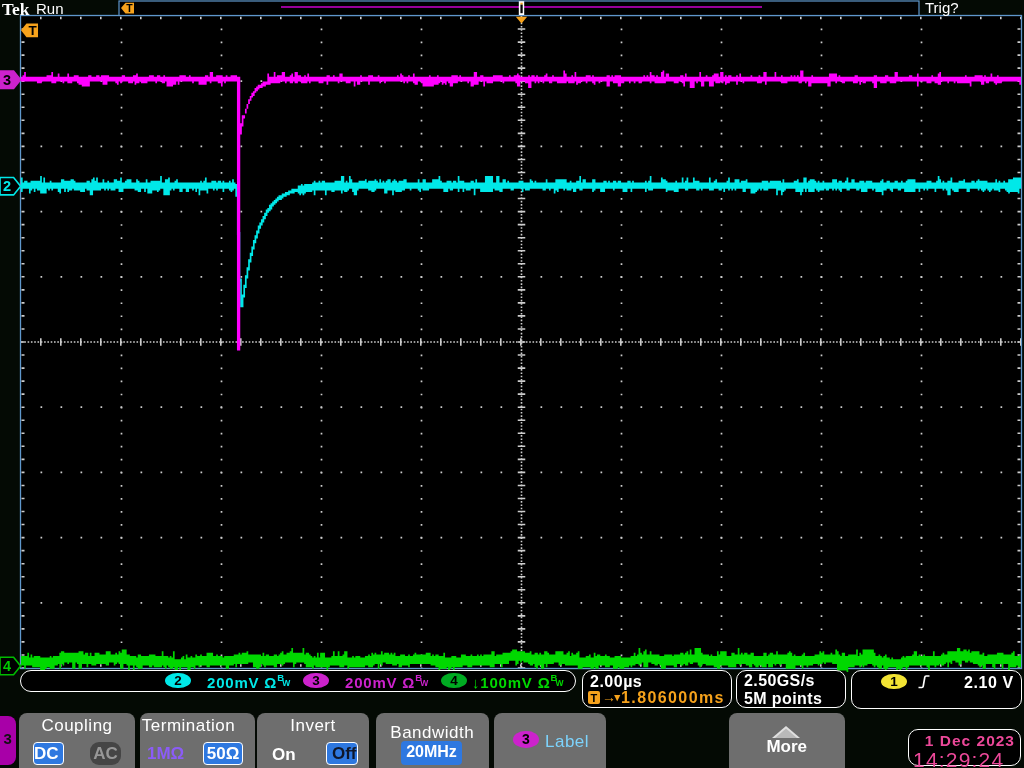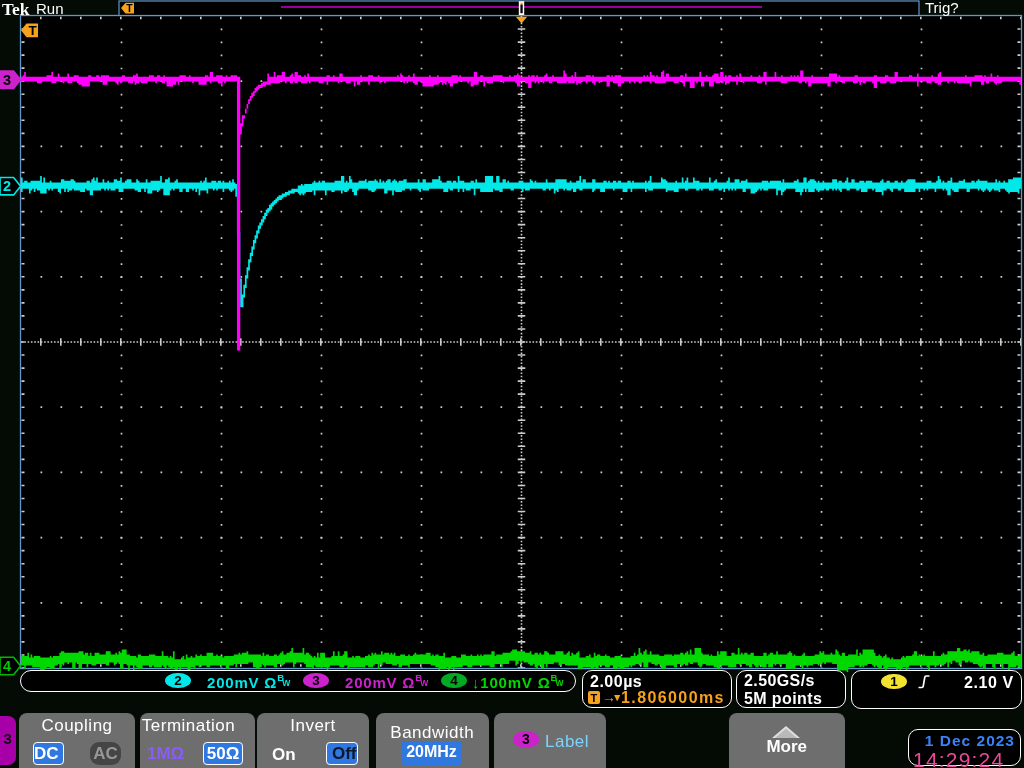--- a/index.html
+++ b/index.html
@@ -92,13 +92,13 @@
 <div style="position:absolute;left:513.4px;top:731.3px;width:25.2px;height:16.4px;border-radius:50%;background:#cc22cc;color:#000;font-size:14px;font-weight:bold;text-align:center;line-height:17.4px">3</div>
 <div style="position:absolute;left:545px;top:731.5px;color:#7dd3fc;font-size:17px;letter-spacing:0.5px">Label</div>
 <div style="position:absolute;left:728.5px;top:713px;width:116.5px;height:55px;background:#6e6e6e;border-radius:8px 8px 0 0"></div>
 <div style="position:absolute;left:728.5px;top:715.5px;width:116.5px;text-align:center;color:#fff;font-size:17px;letter-spacing:0.5px"></div>
 <svg width="28" height="12" style="position:absolute;left:772px;top:725.5px">
     <polygon points="14,0 28,12 0,12" fill="#e0e0e0"></polygon>
     <polygon points="14,2.5 25,12 3,12" fill="#b9b9b9"></polygon>
   </svg>
 <div style="position:absolute;left:728.5px;top:737px;width:116.5px;text-align:center;color:#fff;font-size:17px;font-weight:bold">More</div>
 <div style="position:absolute;left:908px;top:728.5px;width:112.5px;height:37.5px;border:1.8px solid #fff;border-radius:10px;background:#000"></div>
-<div style="position:absolute;left:908px;top:731.5px;width:107px;text-align:right;color:#3b82f6;font-size:15.5px;font-weight:bold;letter-spacing:1px">1 Dec 2023</div>
+<div style="position:absolute;left:908px;top:731.5px;width:107px;text-align:right;color:#ec4899;font-size:15.5px;font-weight:bold;letter-spacing:1px">1 Dec 2023</div>
 <div style="position:absolute;left:913px;top:748px;color:#ec4899;font-size:21px;font-weight:normal;letter-spacing:1.2px">14:29:24</div>
 </body></html>

